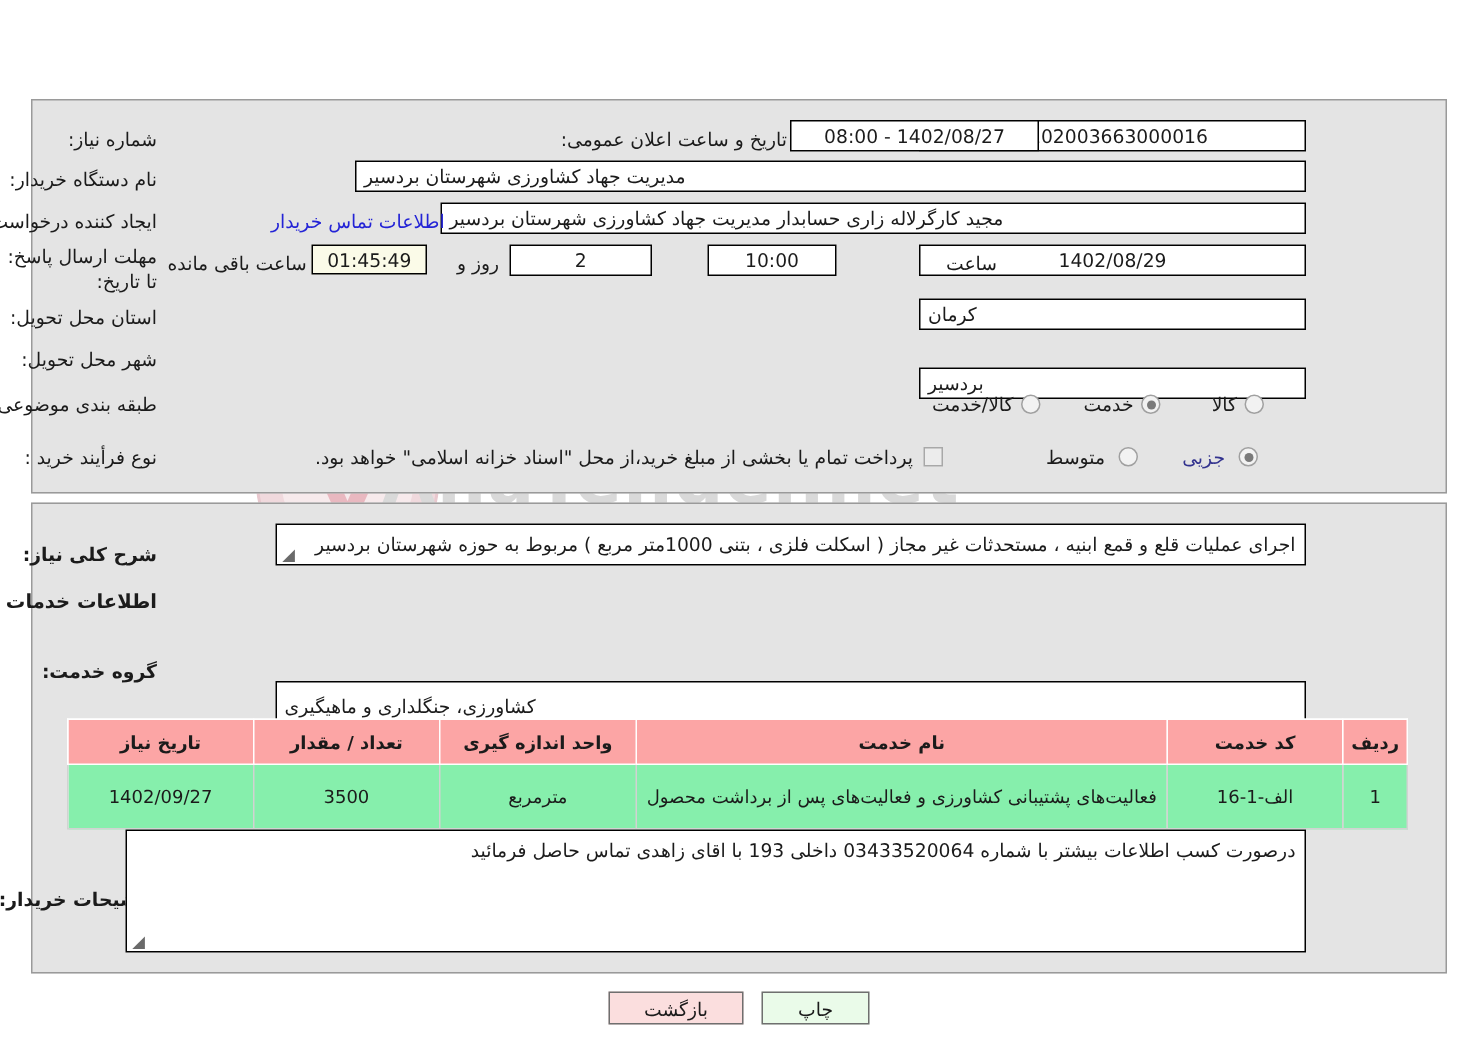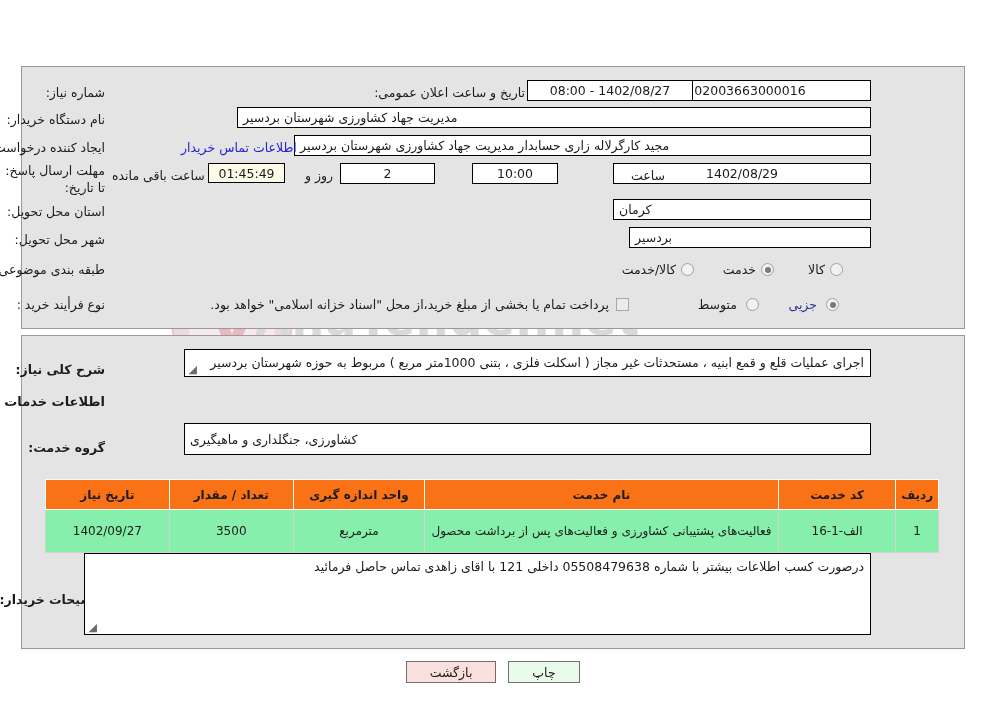--- a/index.html
+++ b/index.html
@@ -184,21 +184,21 @@
   table.grid {
     position: absolute;
     left: 45px; top: 479px;
     width: 894px;
     border-collapse: collapse;
     font-size: 12px;
     z-index: 4;
     background: #ffffff;
   }
   table.grid th {
-    background: #f97316;
+    background: #fca5a5;
     border: 1px solid #ffffff;
     color: #1b1b1b;
     font-weight: bold;
     height: 25px;
     padding: 2px 4px;
     text-align: center;
     white-space: nowrap;
   }
   table.grid td {
     background: #86efac;
@@ -268,21 +268,21 @@
   <div class="box center" style="left:472px; width:86px; top:163px; height:21px;">10:00</div>
   <div class="box center" style="left:340px; width:95px; top:163px; height:21px;">2</div>
   <div class="plain" style="left:305px; top:168px;">روز و</div>
   <div class="box cream center" style="left:208px; width:77px; top:163px; height:20px;">01:45:49</div>
   <div class="plain" style="left:112px; top:168px;">ساعت باقی مانده</div>
 
   <div class="lbl" style="right:880px; top:204px;">استان محل تحویل:</div>
   <div class="box right" style="right:114px; left:613px; top:199px; height:21px;">کرمان</div>
 
   <div class="lbl" style="right:880px; top:232px;">شهر محل تحویل:</div>
-  <div class="box right" style="right:114px; left:613px; top:227px; height:21px;margin-left:16px;">بردسیر</div>
+  <div class="box right" style="right:114px; left:613px; top:245px; height:21px;">بردسیر</div>
 
   <div class="lbl" style="right:880px; top:262px;">طبقه بندی موضوعی:</div>
   <div class="radio" id="cat-r0" style="right:142px; top:263px;"></div>
   <div class="plain" style="right:160px; top:262px;">کالا</div>
   <div class="radio sel" id="cat-r1" style="right:211px; top:263px;"></div>
   <div class="plain" style="right:229px; top:262px;">خدمت</div>
   <div class="radio" id="cat-r2" style="right:291px; top:263px;"></div>
   <div class="plain" style="right:309px; top:262px;">کالا/خدمت</div>
 
   <div class="lbl" style="right:880px; top:297px;">نوع فرأیند خرید :</div>
@@ -297,21 +297,21 @@
 
   <div class="lbl bold" style="right:880px; top:362px;">شرح کلی نیاز:</div>
   <div class="ta" style="right:114px; left:184px; top:349px; height:28px;">
     <span>اجرای عملیات قلع و قمع ابنیه ، مستحدثات غیر مجاز ( اسکلت فلزی ، بتنی 1000متر مربع ) مربوط به حوزه شهرستان بردسیر</span>
     <span class="grip">◢</span>
   </div>
 
   <div class="section-head" style="right:880px; top:394px;">اطلاعات خدمات مورد نیاز</div>
 
   <div class="lbl bold" style="right:880px; top:440px;">گروه خدمت:</div>
-  <div class="box right" style="right:114px; left:184px; top:423px; height:32px;">کشاورزی، جنگلداری و ماهیگیری</div>
+  <div class="box right" style="right:114px; left:184px; top:454px; height:32px;">کشاورزی، جنگلداری و ماهیگیری</div>
 
   <table class="grid">
     <thead>
       <tr>
         <th class="col-radif">ردیف</th>
         <th class="col-code">کد خدمت</th>
         <th class="col-name">نام خدمت</th>
         <th class="col-unit">واحد اندازه گیری</th>
         <th class="col-qty">تعداد / مقدار</th>
         <th class="col-date">تاریخ نیاز</th>
@@ -324,20 +324,20 @@
         <td>فعالیت‌های پشتیبانی کشاورزی و فعالیت‌های پس از برداشت محصول</td>
         <td>مترمربع</td>
         <td>3500</td>
         <td>1402/09/27</td>
       </tr>
     </tbody>
   </table>
 
   <div class="lbl bold" style="right:880px; top:592px;">توضیحات خریدار:</div>
   <div class="ta" style="right:114px; left:84px; top:553px; height:82px;">
-    <span>درصورت کسب اطلاعات بیشتر با شماره 05508479638 داخلی 121 با اقای زاهدی تماس حاصل فرمائید</span>
+    <span>درصورت کسب اطلاعات بیشتر با شماره 03433520064 داخلی 193 با اقای زاهدی تماس حاصل فرمائید</span>
     <span class="grip">◢</span>
   </div>
 
   <div class="btn" id="btn-print">چاپ</div>
   <div class="btn" id="btn-back">بازگشت</div>
 
 </div>
 
 </body></html>

